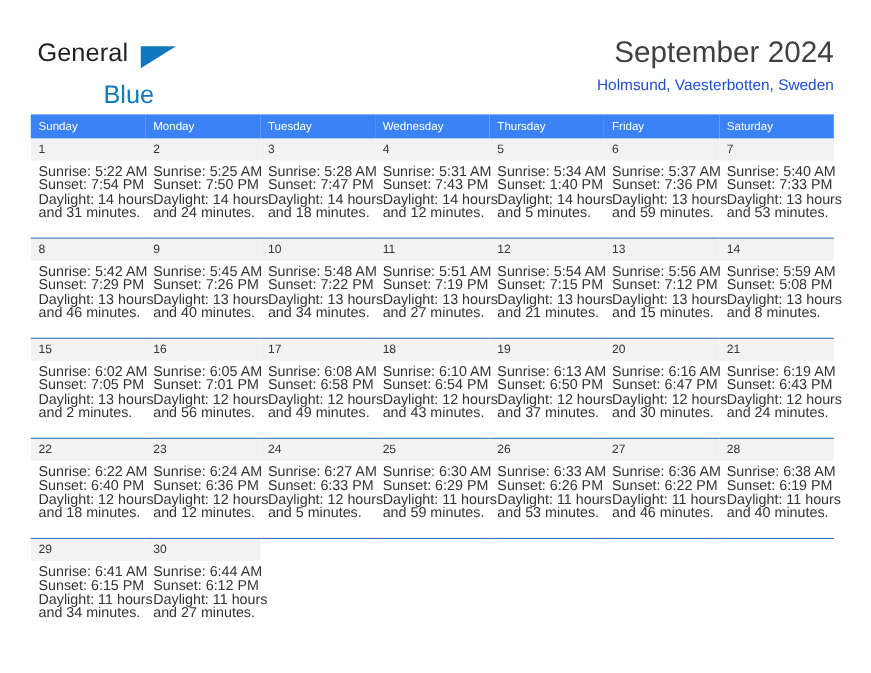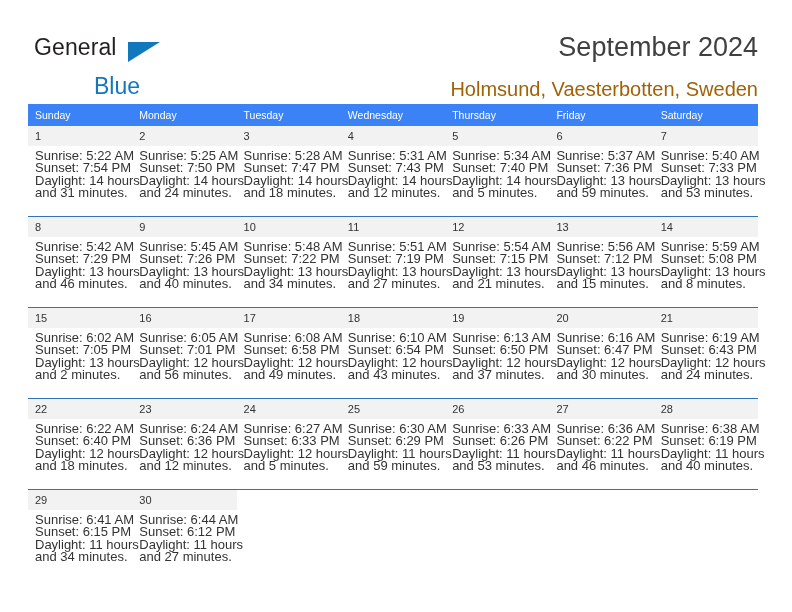--- a/index.html
+++ b/index.html
@@ -70,25 +70,25 @@
     text-align: right;
   }
   .cal-title {
     font-size: 27px;
     font-weight: normal;
     color: #404040;
     line-height: 34px;
     white-space: nowrap;
   }
   .cal-subtitle {
-    font-size: 20px;
+    font-size: 14px;
     font-weight: normal;
-    color: #a16207;
+    color: #1d4ed8;
     line-height: 20px;
-    margin-top: 15px;
+    margin-top: 3px;
     white-space: nowrap;
   }
 
   
   .calendar {
     position: absolute;
     left: 28px;
     top: 104px;
     width: 730px;
     border-collapse: collapse;
@@ -204,21 +204,21 @@
             <div>Sunrise: 5:31 AM</div>
             <div>Sunset: 7:43 PM</div>
             <div>Daylight: 14 hours</div>
             <div>and 12 minutes.</div>
           </div>
         </td>
         <td>
           <div class="daynum">5</div>
           <div class="info">
             <div>Sunrise: 5:34 AM</div>
-            <div>Sunset: 7:40 PM</div>
+            <div>Sunset: 1:40 PM</div>
             <div>Daylight: 14 hours</div>
             <div>and 5 minutes.</div>
           </div>
         </td>
         <td>
           <div class="daynum">6</div>
           <div class="info">
             <div>Sunrise: 5:37 AM</div>
             <div>Sunset: 7:36 PM</div>
             <div>Daylight: 13 hours</div>

